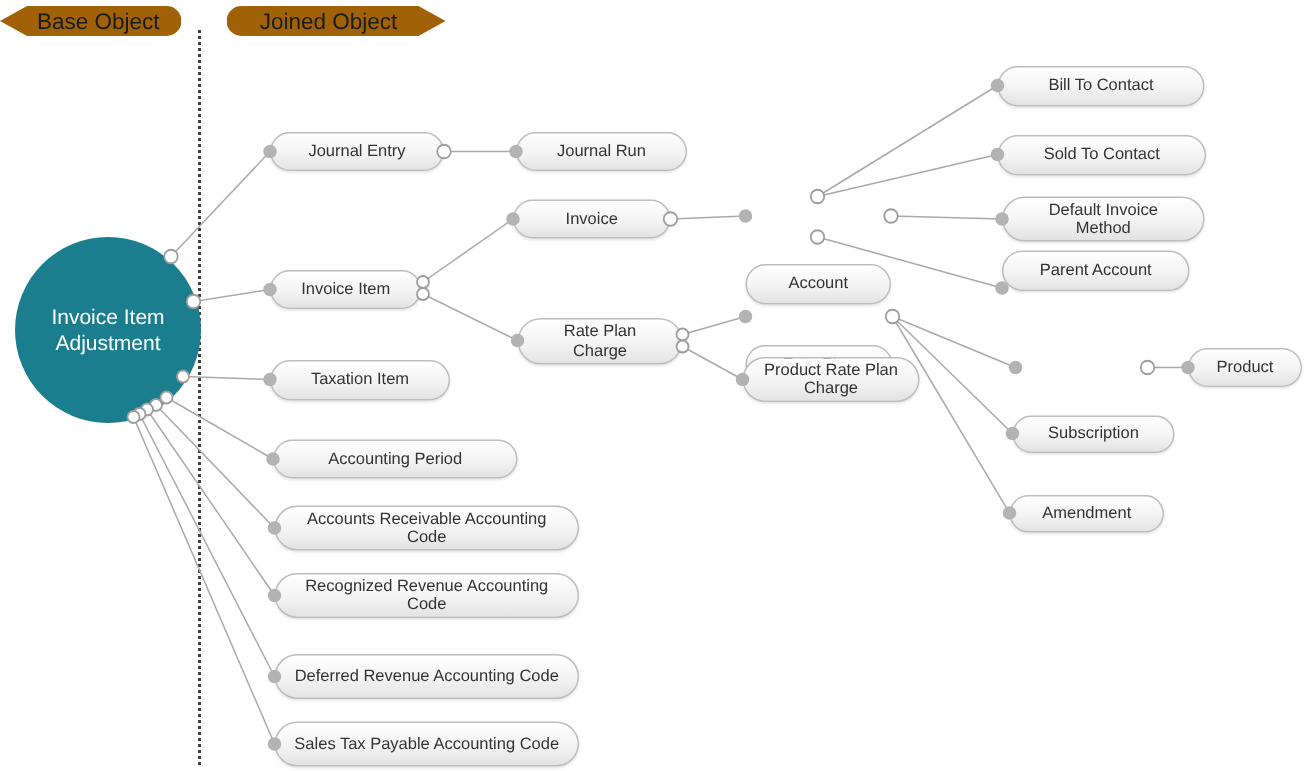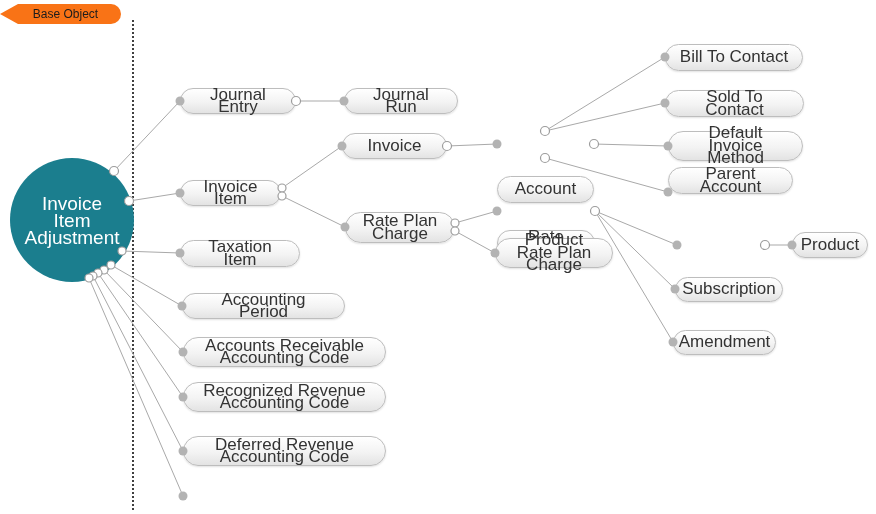--- a/index.html
+++ b/index.html
@@ -2,22 +2,22 @@
 <html><head>
 <meta charset="utf-8">
 <style>
   html,body{margin:0;padding:0;background:#ffffff;}
   .stage{
     position:relative;width:876px;height:514px;overflow:hidden;
     font-family:"Liberation Sans",sans-serif;background:#ffffff;
   }
   
   .banner{
-    position:absolute;height:20px;background:#f97316;color:#1c1c1c;
-    font-size:12px;display:flex;align-items:center;justify-content:center;
+    position:absolute;height:20px;background:#a16207;color:#1c1c1c;
+    font-size:15px;display:flex;align-items:center;justify-content:center;
   }
   .banner.base{
     left:0;top:4;width:111px;top:4px;
     border-radius:0 10px 10px 0;
     clip-path:polygon(0 50%,18px 0,100% 0,100% 100%,18px 100%);
     padding-left:10px;
   }
   .banner.joined{
     left:151px;top:4px;width:136px;
     border-radius:10px 0 0 10px;
@@ -27,47 +27,50 @@
   
   .divider{
     position:absolute;left:132px;top:20px;height:490px;width:0;
     border-left:2px dotted #3f3f3f;
   }
   
   .base-circle{
     position:absolute;left:10px;top:158px;width:124px;height:124px;
     border-radius:50%;background:#1b7e8e;color:#ffffff;
     display:flex;align-items:center;justify-content:center;text-align:center;
-    font-size:19px;line-height:17px;padding:0 12px;box-sizing:border-box;
+    font-size:14px;line-height:17px;padding:0 12px;box-sizing:border-box;
   }
   
   .pill{
     position:absolute;box-sizing:border-box;
     background:linear-gradient(#ffffff 0%,#f3f3f3 55%,#e3e3e3 100%);
     border:1px solid #bdbdbd;border-radius:16px;
     box-shadow:0 1px 2px rgba(0,0,0,0.12);
-    color:#333333;font-size:17px;line-height:12.5px;
+    color:#333333;font-size:11px;line-height:12.5px;
     display:flex;align-items:center;justify-content:center;text-align:center;
     padding:0 12px;
   }
   .wires{position:absolute;left:0;top:0;pointer-events:none;}
   .wires line{stroke:#a9a9a9;stroke-width:1;}
   .wires circle.port-out{fill:#ffffff;stroke:#9d9d9d;stroke-width:1.2;}
   .wires circle.port-in{fill:#b3b3b3;stroke:none;}
 </style>
 </head>
 <body>
 
 <div class="stage">
 
   <div class="divider"></div>
 
   <div class="banner base">
     <span>Base Object</span>
   </div>
+  <div class="banner joined">
+    <span>Joined Object</span>
+  </div>
 
   <div class="base-circle">
     <span>Invoice Item Adjustment</span>
   </div>
 
   <div class="pill" style="left:180px;top:88px;width:116px;height:26px;">
       <span>Journal Entry</span>
     </div>
   <div class="pill" style="left:344px;top:88px;width:114px;height:26px;">
       <span>Journal Run</span>
@@ -118,20 +121,23 @@
       <span>Accounting Period</span>
     </div>
   <div class="pill" style="left:183px;top:337px;width:203px;height:30px;">
       <span>Accounts Receivable Accounting Code</span>
     </div>
   <div class="pill" style="left:183px;top:382px;width:203px;height:30px;justify-content:flex-end;">
       <span>Recognized Revenue Accounting Code</span>
     </div>
   <div class="pill" style="left:183px;top:436px;width:203px;height:30px;">
       <span>Deferred Revenue Accounting Code</span>
+    </div>
+  <div class="pill" style="left:183px;top:481px;width:203px;height:30px;">
+      <span>Sales Tax Payable Accounting Code</span>
     </div>
 
   <svg class="wires" width="876" height="514" viewBox="0 0 876 514">
     <g>
       <line x1="114" y1="171" x2="180" y2="101"></line>
       <line x1="296" y1="101" x2="344" y2="101"></line>
       <line x1="129" y1="201" x2="180" y2="193"></line>
       <line x1="282" y1="188" x2="342" y2="146"></line>
       <line x1="282" y1="196" x2="345" y2="227"></line>
       <line x1="447" y1="146" x2="497" y2="144"></line>

